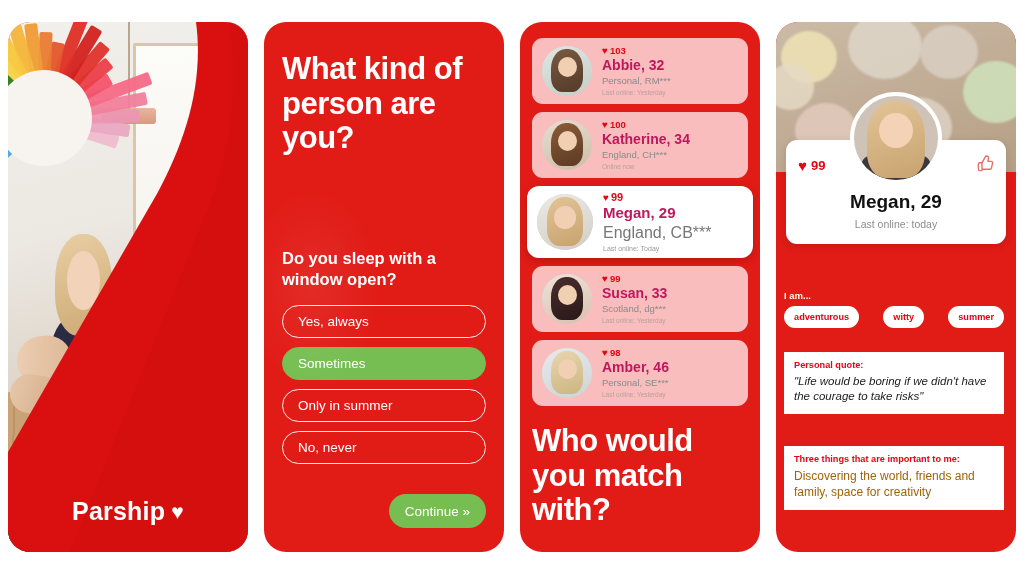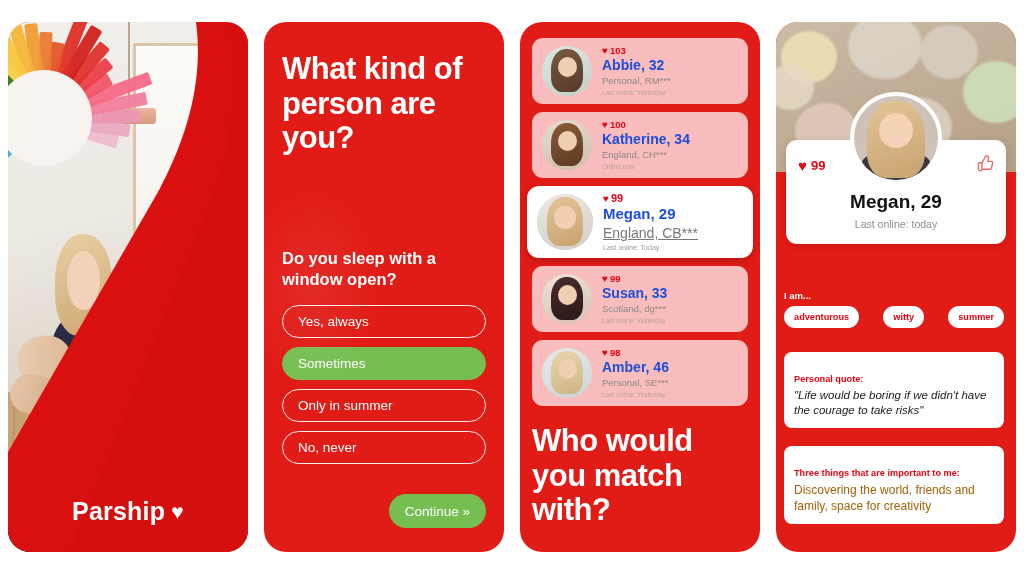--- a/index.html
+++ b/index.html
@@ -222,24 +222,24 @@
     position: relative;
   }
   .card.active .avatar { width: 56px; height: 56px; }
   .avatar .av-bg { position:absolute; inset:0; }
   .avatar .av-hair { position:absolute; left:18%; top:6%; width:64%; height:86%; border-radius:46% 46% 34% 34%; }
   .avatar .av-face { position:absolute; left:31%; top:22%; width:38%; height:40%; border-radius:50%; background:#f0cfb3; }
   .card-body { margin-left: 10px; min-width:0; }
   .score { color:#E30613; font-size: 9.5px; font-weight:700; display:flex; align-items:center; gap:2px; line-height:1; }
   .score .hrt { font-size: 10px; }
   .card.active .score { font-size: 11px; }
-  .c-name { font-size: 14px; font-weight: 600; color:#1d4ed8; margin-top: 2px; line-height:1.1; }
+  .c-name { font-size: 14px; font-weight: 600; color:#be185d; margin-top: 2px; line-height:1.1; }
   .card.active .c-name { font-size: 15px; }
   .c-loc { font-size: 9.5px; color:#8a8a8a; margin-top: 2px; }
-  .card.active .c-loc { font-size: 14px; color:#777;text-decoration:underline; }
+  .card.active .c-loc { font-size: 16px; color:#777; }
   .c-online { font-size: 6.5px; color:#b9a0a0; margin-top: 3px; }
   .card.active .c-online { color:#9a9a9a; font-size:7px; }
   .p3-headline {
     color:#fff;
     font-size: 31px;
     font-weight: 700;
     line-height: 1.12;
     letter-spacing: -0.5px;
     margin-top: 18px;
   }
@@ -284,22 +284,22 @@
   .tag-row { display:flex; gap:24px;align-items:center; }
   .tag {
     background:#fff; color:#E30613;
     font-size: 9.2px; font-weight: 700;
     border-radius: 14px;
     padding: 6px 0;
     text-align:center;
     flex: 1 1 auto;
   }
   .info-card {
-    background:#fff; border-radius:8px;
-    padding: 22px 10px 10px;
+    background:#fff; border-radius:0;
+    padding: 8px 10px 10px;
   }
   .info-title { color:#E30613; font-size:9.2px; font-weight:700; margin-bottom:4px; }
   .info-quote { font-size: 11.5px; color:#1b1b1b; font-style: italic; line-height:1.32; }
   .info-text { font-size: 12px; color:#a16207; line-height:1.34; }
 </style>
 </head>
 <body>
 
 <div class="stage">
 

